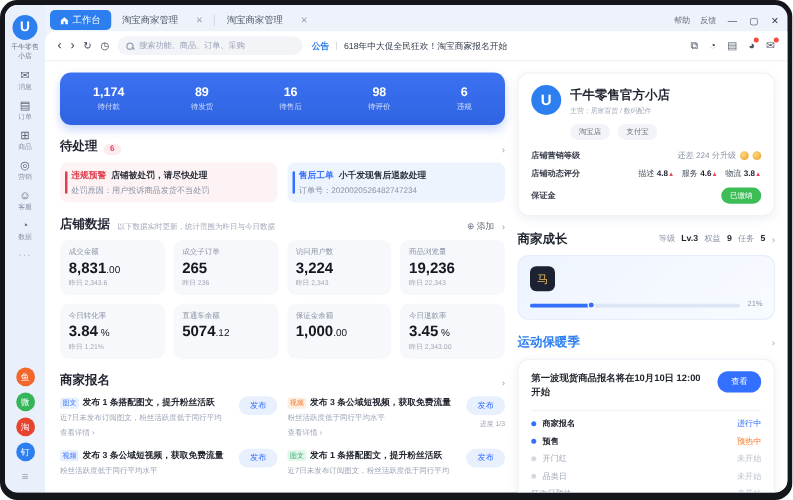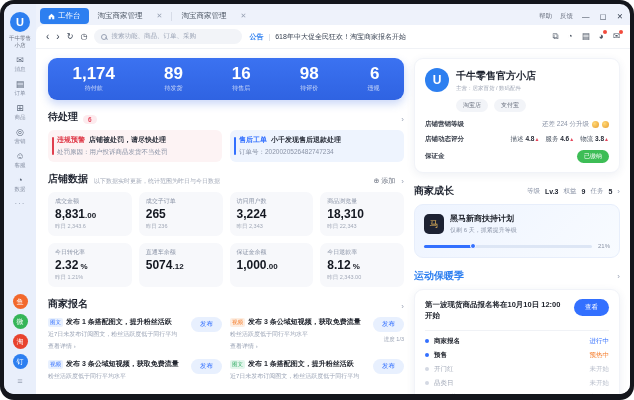--- a/index.html
+++ b/index.html
@@ -46,21 +46,21 @@
   .tb-ic { position:relative; font-size:8.5px; color:#4b5563; line-height:1; }
   .tb-ic.badge:after { content:""; position:absolute; top:-2px; right:-3px; width:4px; height:4px; border-radius:50%; background:#f24a3b; }
 
   .main { flex:1; background:#fff; overflow:hidden; display:flex; gap:10px; padding:9px 10px 0 12px; }
   .left { width:356px; flex-shrink:0; }
   .right { flex:1; min-width:0; }
 
   
   .banner { height:42px; border-radius:9px; background:linear-gradient(180deg,#3b72f1,#2f63e2); display:flex; align-items:center; justify-content:space-around; box-shadow:0 4px 8px rgba(47,99,226,.25); }
   .bstat { text-align:center; cursor:pointer; }
-  .bstat .v { color:#fff; font-size:17px; font-weight:bold; line-height:1.1;text-align:right; }
+  .bstat .v { color:#fff; font-size:10px; font-weight:bold; line-height:1.1; }
   .bstat .l { color:rgba(255,255,255,.75); font-size:6px; margin-top:1px; }
 
   .sec-head { display:flex; align-items:flex-end; margin:10px 0 6px; }
   .sec-title { font-size:10px; font-weight:bold; color:#1f2430; }
   .sec-note { font-size:6px; color:#a2a9b8; margin-left:6px; }
   .sec-right { margin-left:auto; display:flex; align-items:center; gap:6px; font-size:7px; color:#6b7280; }
   .chev { color:#9aa3b5; font-size:8px; }
   .cnt-badge { background:#fdebee; color:#e5485d; font-size:6.5px; border-radius:7px; padding:1px 5px; margin-left:5px; font-weight:bold; }
 
   .alerts { display:flex; gap:8px; }
@@ -69,21 +69,21 @@
   .alert.red { background:#fdf3f4; } .alert.red:before { background:#e0404f; }
   .alert.blue { background:#eef4fe; } .alert.blue:before { background:#3370ff; }
   .alert .l1 { font-size:7px; font-weight:bold; color:#2a2f3a; display:flex; gap:4px; }
   .alert.red .l1 b { color:#e0404f; } .alert.blue .l1 b { color:#3370ff; }
   .alert .l2 { font-size:6.5px; color:#8a93a6; margin-top:3px; }
 
   .grid { display:grid; grid-template-columns:repeat(4,1fr); gap:7px; }
   .mcard { background:#f7f8fb; border-radius:7px; padding:5px 7px; height:44px; cursor:pointer; }
   .mcard .l { font-size:6px; color:#8a93a6; }
   .mcard .v { font-size:12px; font-weight:bold; color:#141821; margin-top:2px; line-height:1.1; }
-  .mcard .v .dec,.mcard .v .unit { font-size:8px; font-weight:bold;margin-top:15px; }
+  .mcard .v .dec,.mcard .v .unit { font-size:8px; font-weight:normal;margin-top:15px; }
   .mcard .s { font-size:5.5px; color:#a2a9b8; margin-top:2px; }
 
   .sug-grid { display:grid; grid-template-columns:1fr 1fr; gap:8px; }
   .sug { display:flex; align-items:flex-start; gap:6px; }
   .sug-body { flex:1; min-width:0; }
   .sug .l1 { display:flex; align-items:center; gap:3px; }
   .sbadge { font-size:5.5px; border-radius:2px; padding:1px 2px; flex-shrink:0; }
   .sbadge.blue { background:#e8f0fe; color:#3370ff; }
   .sbadge.orange { background:#fdeee2; color:#f57c2a; }
   .sbadge.green { background:#e3f6ec; color:#2fab62; }
@@ -302,43 +302,43 @@
               <div class="v"><span>265</span><span class="dec"></span></div>
               <div class="s">昨日 236</div>
             </div>
             <div class="mcard">
               <div class="l">访问用户数</div>
               <div class="v"><span>3,224</span><span class="dec"></span></div>
               <div class="s">昨日 2,343</div>
             </div>
             <div class="mcard">
               <div class="l">商品浏览量</div>
-              <div class="v"><span>18,310</span><span class="dec"></span></div>
+              <div class="v"><span>19,236</span><span class="dec"></span></div>
               <div class="s">昨日 22,343</div>
             </div>
           </div>
           <div class="grid">
             <div class="mcard">
               <div class="l">今日转化率</div>
-              <div class="v"><span>2.32</span><span class="unit"> </span><span class="unit">%</span></div>
+              <div class="v"><span>3.84</span><span class="unit"> </span><span class="unit">%</span></div>
               <div class="s">昨日 1.21%</div>
             </div>
             <div class="mcard">
               <div class="l">直通车余额</div>
               <div class="v"><span>5074</span><span class="dec">.12</span></div>
               <div class="s"></div>
             </div>
             <div class="mcard">
               <div class="l">保证金余额</div>
               <div class="v"><span>1,000</span><span class="dec">.00</span></div>
               <div class="s"></div>
             </div>
             <div class="mcard">
               <div class="l">今日退款率</div>
-              <div class="v"><span>8.12</span><span class="unit"> </span><span class="unit">%</span></div>
+              <div class="v"><span>3.45</span><span class="unit"> </span><span class="unit">%</span></div>
               <div class="s">昨日 2,343.00</div>
             </div>
           </div>
 
           <div class="sec-head">
             <span class="sec-title">商家报名</span>
             <span class="sec-right">
                 <span class="chev">›</span>
               </span>
           </div>
@@ -440,24 +440,20 @@
               <span>权益</span>
                 <b>9</b>
               <span>任务</span>
                 <b>5</b>
               <span class="chev">›</span>
             </span>
           </div>
           <div class="gcard">
             <div class="gtop">
               <div class="gicon">马</div>
-              <div>
-                <div class="gttl">黑马新商扶持计划</div>
-                <div class="gsub">仅剩 6 天，抓紧提升等级</div>
-              </div>
             </div>
             <div class="gbar-row">
               <div class="gbar">
                   <div class="gfill"></div>
                 </div>
               <span class="gpct">21%</span>
             </div>
           </div>
 
           <div class="promo-head">

